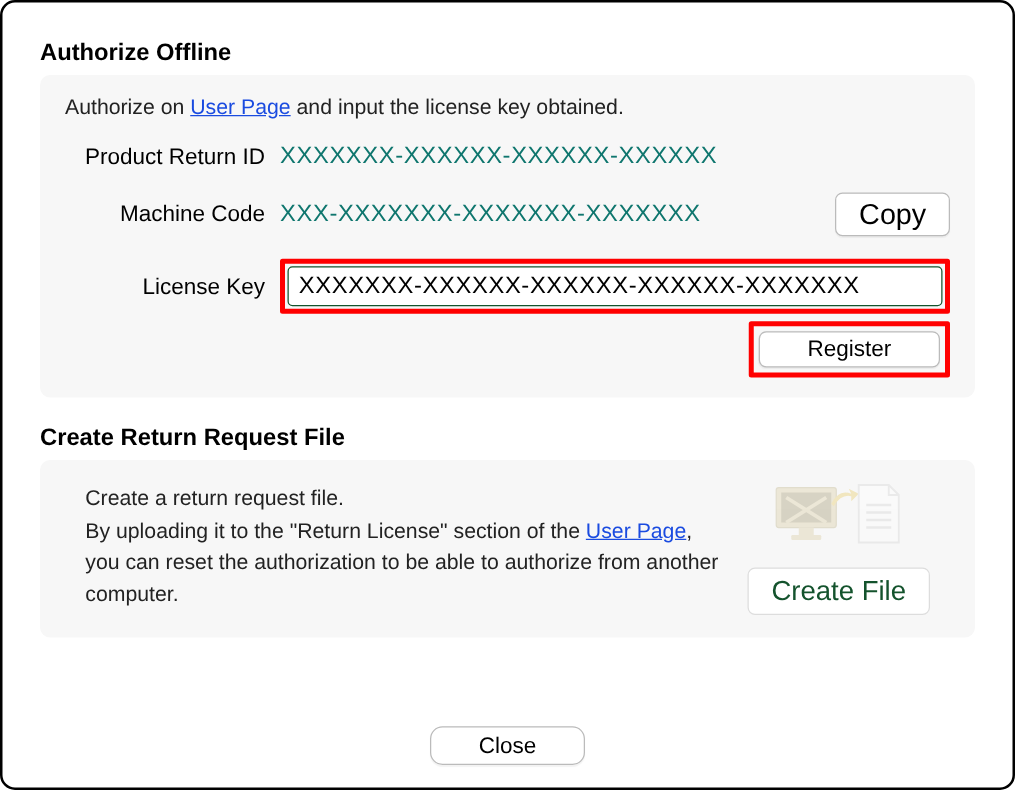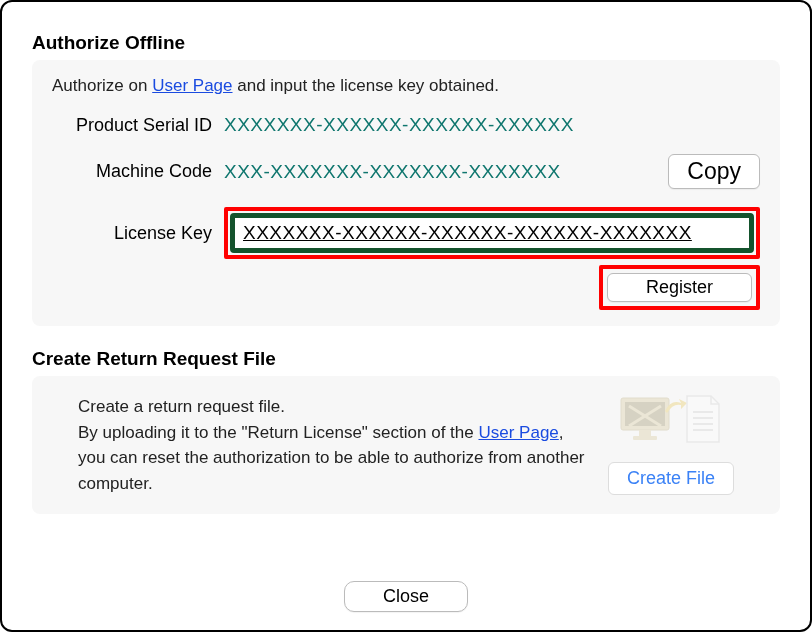--- a/index.html
+++ b/index.html
@@ -64,29 +64,28 @@
     }
     .license-input-wrapper {
       flex: 1;
       border: 4px solid #ff0000;
       border-radius: 2px;
       padding: 2px;
       display: flex;
     }
     .license-input {
       flex: 1;
-      border: 5px solid #14532d;
+      border: 1px solid #14532d;
       border-radius: 4px;
       padding: 4px 8px;
       font-size: 19px;
       letter-spacing: 0.5px;
       background: #fff;
       color: #000;
       font-family: inherit;
-      text-decoration: underline;
     }
     .btn {
       background: #fff;
       border: 1px solid #bbb;
       border-radius: 6px;
       padding: 3px 18px;
       font-size: 23px;
       cursor: pointer;
       box-shadow: 0 1px 1px rgba(0,0,0,0.05);
       font-family: inherit;
@@ -144,26 +143,26 @@
       height: 20px;
       margin-left: -12px;
       margin-top: -24px;
     }
     .file-svg {
       width: 40px;
       height: 50px;
       margin-left: -8px;
     }
     .btn-disabled {
-      color: #3b82f6;
+      color: #14532d;
       background: #fff;
       border: 1px solid #ddd;
       cursor: default;
       padding: 5px 18px;
-      font-size: 18px;
+      font-size: 22px;
       border-radius: 6px;
     }
     .footer {
       margin-top: auto;
       display: flex;
       justify-content: center;
       padding-top: 20px;
     }
     .footer .btn {
       padding: 4px 38px;
@@ -178,21 +177,21 @@
 <body>
 
 <div>
   <div class="section-title">Authorize Offline</div>
   <div class="panel">
     <div class="instruction">
       <span>Authorize on </span><a class="link">User Page</a><span> and input the license key obtained.</span>
     </div>
 
     <div class="form-row">
-      <div class="form-label">Product Serial ID</div>
+      <div class="form-label">Product Return ID</div>
       <div class="form-value">XXXXXXX-XXXXXX-XXXXXX-XXXXXX</div>
     </div>
 
     <div class="form-row form-row-mc">
       <div class="form-label">Machine Code</div>
       <div class="form-value">XXX-XXXXXXX-XXXXXXX-XXXXXXX</div>
       <button class="btn">Copy</button>
     </div>
 
     <div class="form-row" style="margin-bottom:10px;">

